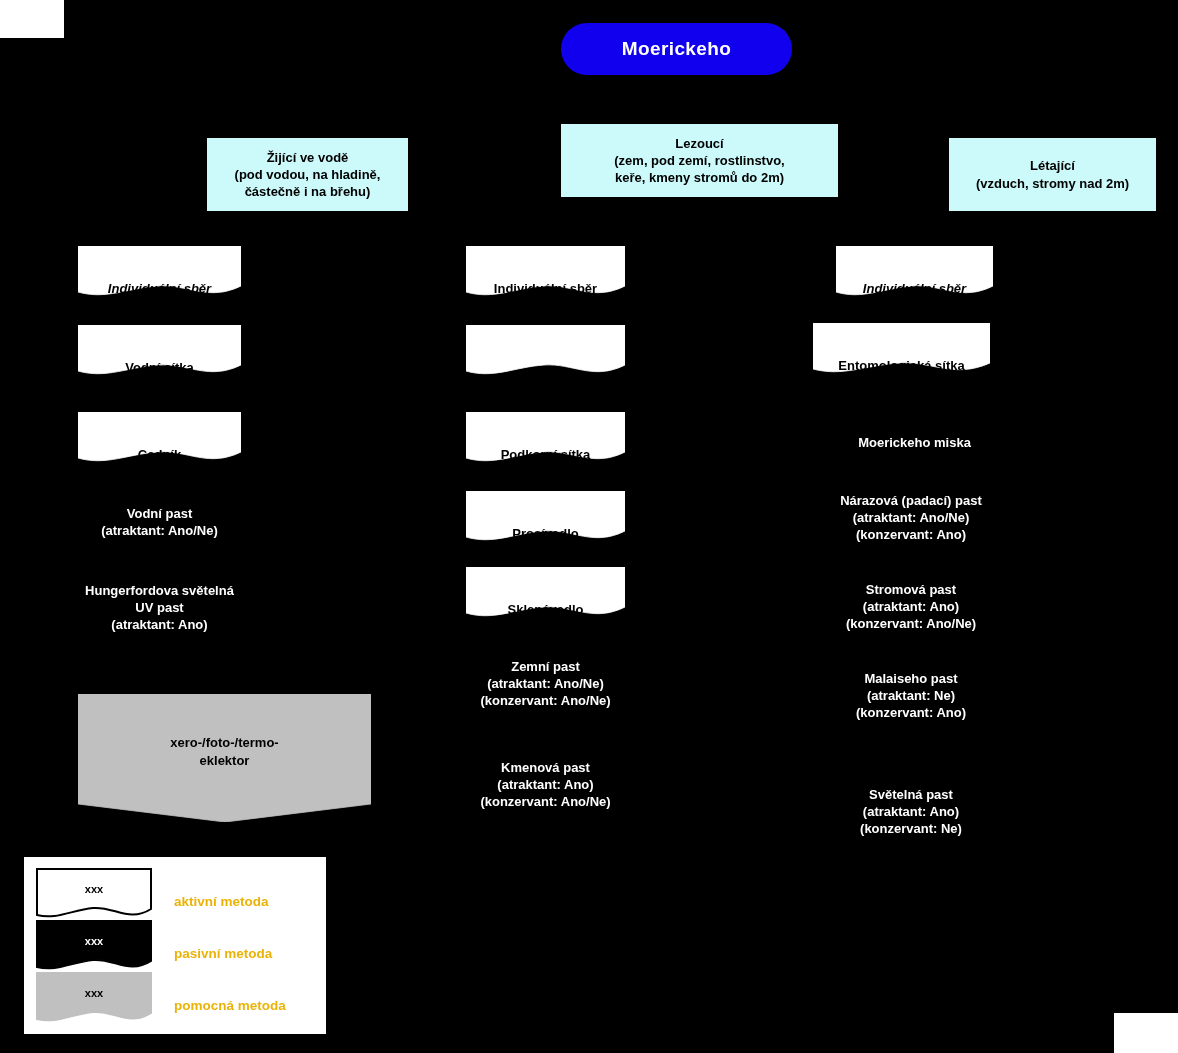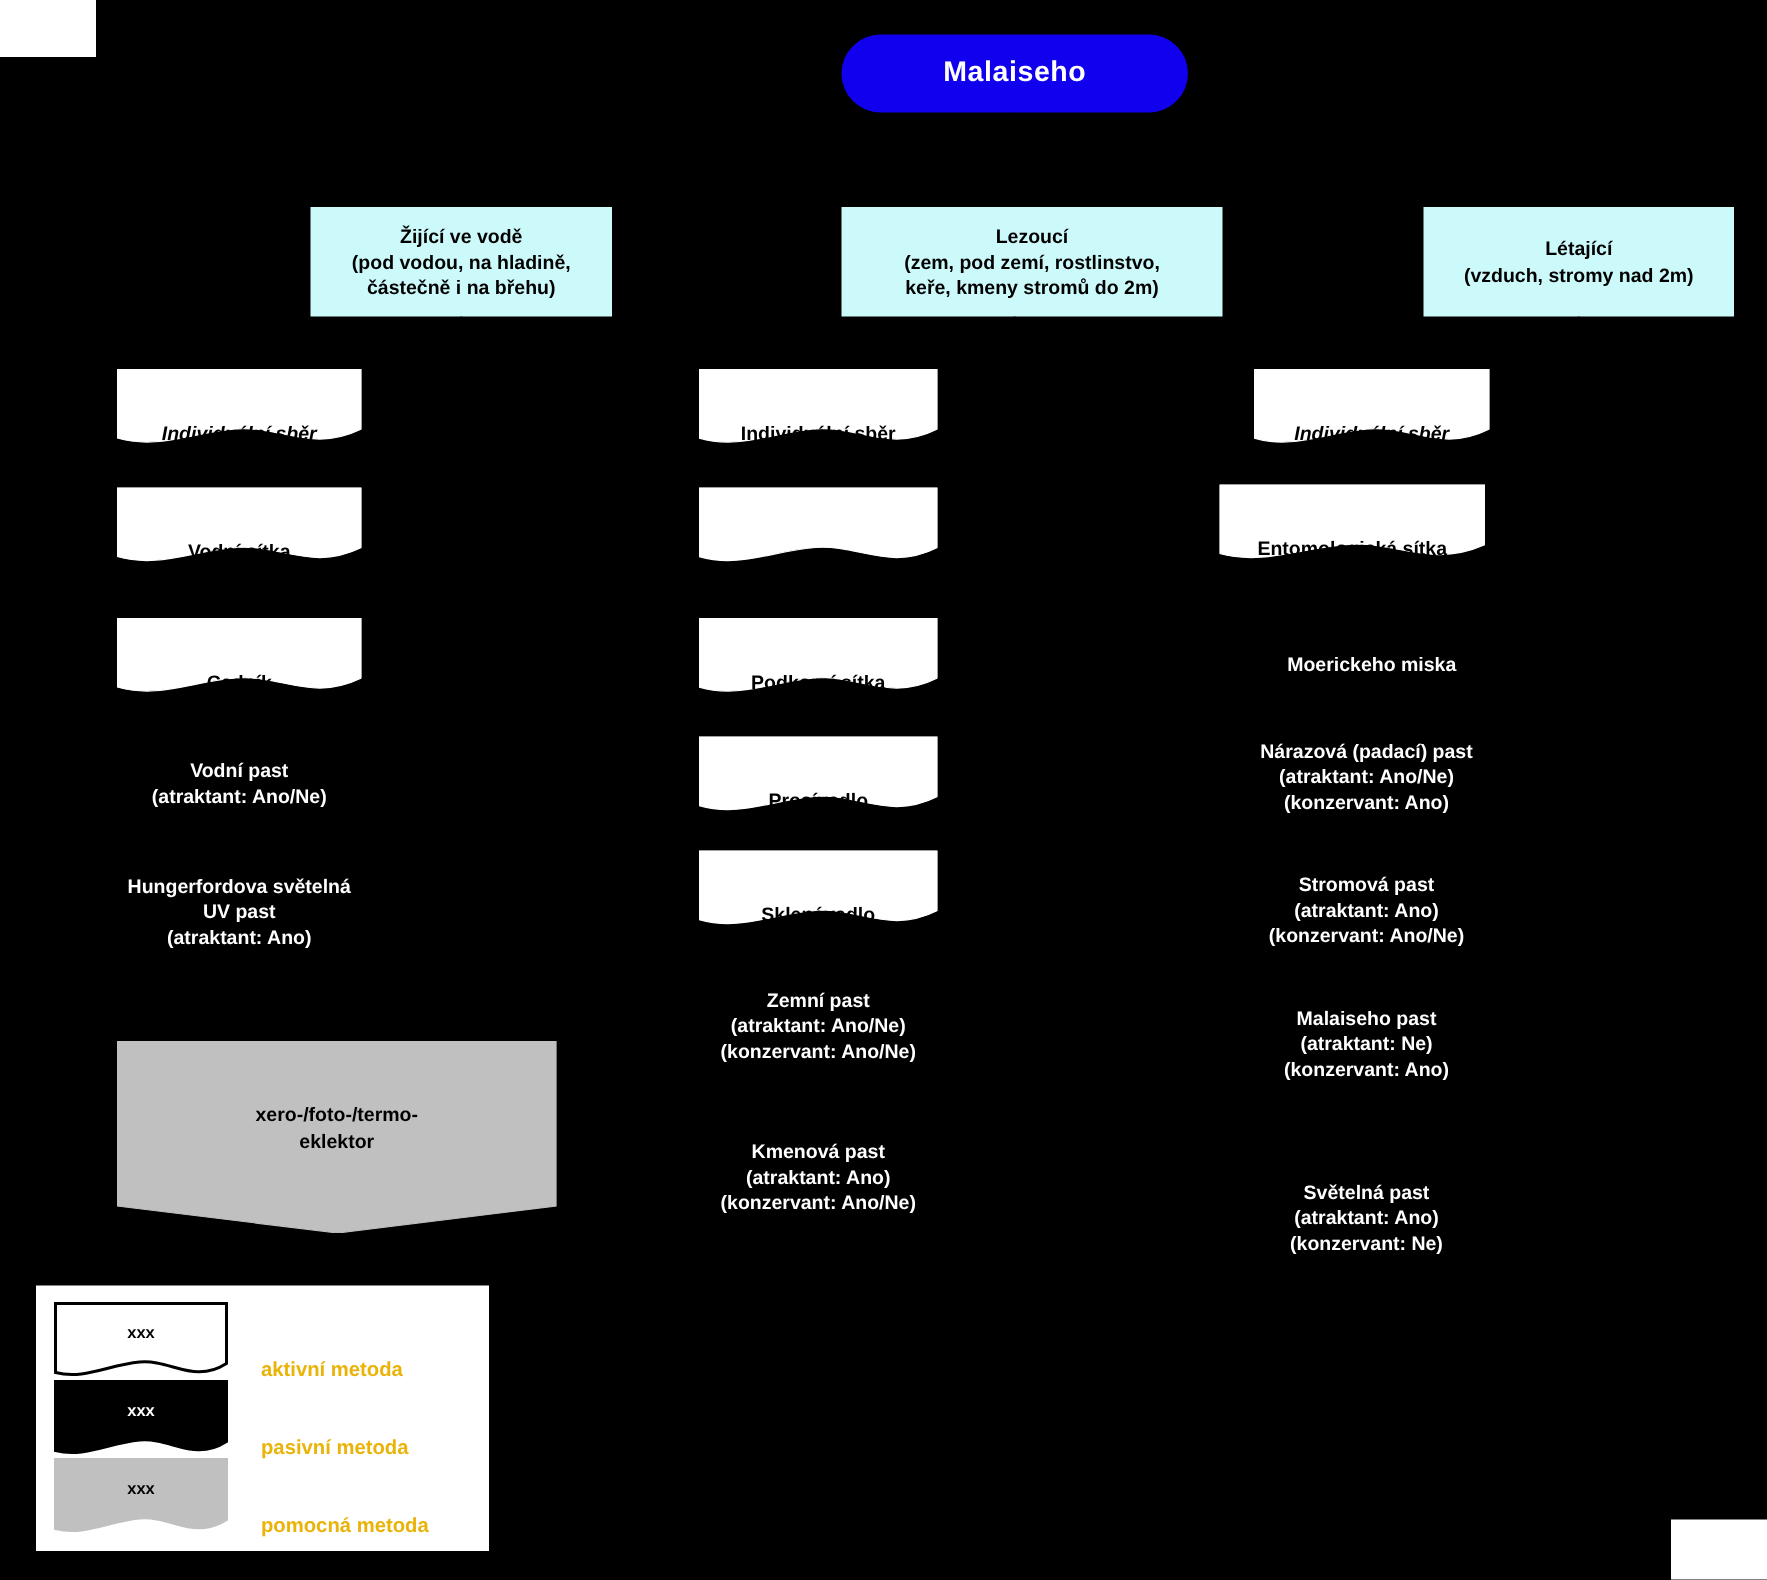--- a/index.html
+++ b/index.html
@@ -81,21 +81,21 @@
   }
 
   
   .legend{
     position:absolute;
     background:#ffffff;
     box-sizing:border-box;
   }
   .legend-row{
     position:absolute;
-    display:flex;align-items:flex-end;
+    display:flex;align-items:center;
   }
   .legend-swatch{position:relative;width:116px;height:52px;}
   .legend-swatch svg{position:absolute;left:0;top:0;width:100%;height:100%;}
   .legend-swatch .sw-text{
     position:relative;z-index:2;width:100%;text-align:center;
     font-size:11px;font-weight:bold;padding-top:15px;box-sizing:border-box;
   }
   .legend-swatch.sw-active .sw-text{color:#000000;}
   .legend-swatch.sw-passive .sw-text{color:#ffffff;}
   .legend-swatch.sw-helper .sw-text{color:#000000;}
@@ -106,35 +106,35 @@
 </style>
 </head>
 <body>
 
 <div class="stage">
 
   <div class="corner-rect" style="left:0px;top:0px;width:64px;height:38px;"></div>
   <div class="corner-rect" style="left:1114px;top:1013px;width:64px;height:40px;"></div>
 
   <div class="root-pill" style="left:561px;top:23px;width:231px;height:52px;">
-    <span>Malaiseho</span>
+    <span>Moerickeho</span>
   </div>
 
   <div class="conn" style="left:676px;top:75px;width:1px;height:32px;"></div>
   <div class="conn" style="left:307px;top:107px;width:746px;height:1px;"></div>
   <div class="conn" style="left:307px;top:107px;width:1px;height:31px;"></div>
   <div class="conn" style="left:676px;top:107px;width:1px;height:31px;"></div>
   <div class="conn" style="left:1052px;top:107px;width:1px;height:31px;"></div>
 
   <div class="cat-box" style="left:207px;top:138px;width:201px;height:73px;">
     <span style="white-space:pre-line;">Žijící ve vodě
 (pod vodou, na hladině,
 částečně i na břehu)</span>
   </div>
-  <div class="cat-box" style="left:561px;top:138px;width:254px;height:73px;">
+  <div class="cat-box" style="left:561px;top:124px;width:277px;height:73px;">
     <span style="white-space:pre-line;">Lezoucí
 (zem, pod zemí, rostlinstvo,
 keře, kmeny stromů do 2m)</span>
   </div>
   <div class="cat-box" style="left:949px;top:138px;width:207px;height:73px;">
     <span style="white-space:pre-line;">Létající
 (vzduch, stromy nad 2m)</span>
   </div>
 
   <div class="conn" style="left:307px;top:211px;width:1px;height:40px;"></div>

